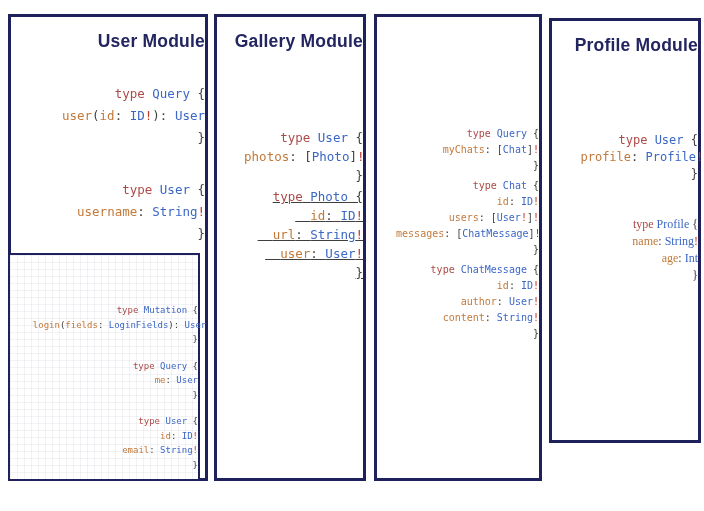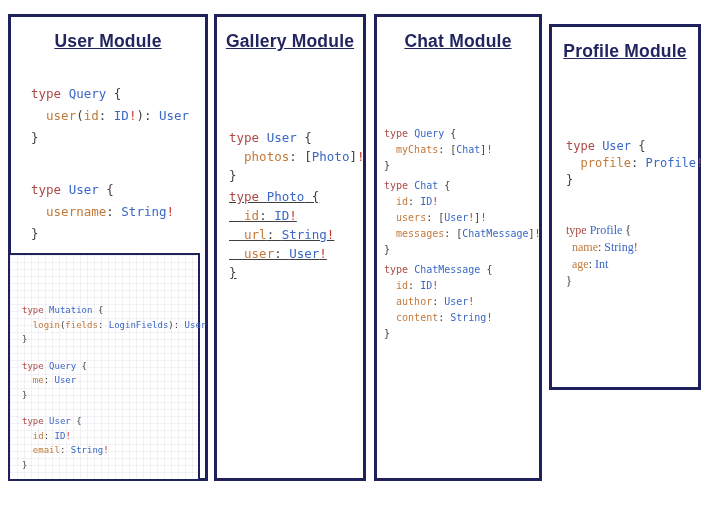--- a/index.html
+++ b/index.html
@@ -6,42 +6,41 @@
   .canvas {
     position: relative; width: 704px; height: 511px;
     background: #ffffff; overflow: hidden;
     font-family: "Liberation Sans", sans-serif;
   }
   .module {
     position: absolute; background: #ffffff;
     border: 3px solid #1e215c; box-sizing: border-box;
   }
   .module-title {
-    margin: 14px 0 0 0; text-align: center;
+    margin: 14px 0 0 0; text-align: right;
     color: #22255f; font-weight: bold; font-size: 17.5px;
     letter-spacing: 0.2px;
-    text-decoration: underline;
   }
   .code {
     position: absolute; left: 0; right: 0; margin: 0;
     font-family: "DejaVu Sans Mono", "Liberation Mono", monospace;
-    white-space: pre; color: #3f3f3f;
+    white-space: pre; color: #3f3f3f; text-align: right;
   }
   
   .tok-k { color: #ad4a47; }  
   .tok-t { color: #3b67c5; }  
   .tok-f { color: #c2793a; }  
   .tok-p { color: #3f3f3f; }  
   .tok-b { color: #c4372d; }  
 
   
   .m-user    { left: 8px;   top: 14px; width: 200px; height: 467px; }
   .m-gallery { left: 214px; top: 14px; width: 152px; height: 467px; }
   .m-chat    { left: 374px; top: 14px; width: 168px; height: 467px; }
-  .m-profile { left: 549px; top: 24px; width: 152px; height: 366px; }
+  .m-profile { left: 549px; top: 18px; width: 152px; height: 425px; }
 
   .m-user    .code { top: 66px;  padding-left: 20px; font-size: 12.5px; line-height: 22px; }
   .m-gallery .code { top: 111px; padding-left: 12px; font-size: 12.5px; line-height: 19px; }
   .m-chat    .code { top: 109px; padding-left: 7px;  font-size: 10px;   line-height: 16px; }
   .m-profile .code { top: 111px; padding-left: 14px; font-size: 12px;   line-height: 17px; }
 
   .m-user    .block + .block { margin-top: 30px; }
   .m-gallery .block + .block { margin-top: 2px; text-decoration: underline; }
   .m-chat    .block + .block { margin-top: 4px; }
   .m-profile .block + .block { margin-top: 33px; font-family: Liberation Serif, serif; }
@@ -73,21 +72,20 @@
       <pre class="code"><div class="block"><div class="line"><span class="tok-k">type</span><span class="tok-p"> </span><span class="tok-t">Mutation</span><span class="tok-p"> {</span></div><div class="line"><span class="tok-p">  </span><span class="tok-f">login</span><span class="tok-p">(</span><span class="tok-f">fields</span><span class="tok-p">: </span><span class="tok-t">LoginFields</span><span class="tok-p">): </span><span class="tok-t">User</span></div><div class="line"><span class="tok-p">}</span></div></div><div class="block"><div class="line"><span class="tok-k">type</span><span class="tok-p"> </span><span class="tok-t">Query</span><span class="tok-p"> {</span></div><div class="line"><span class="tok-p">  </span><span class="tok-f">me</span><span class="tok-p">: </span><span class="tok-t">User</span></div><div class="line"><span class="tok-p">}</span></div></div><div class="block"><div class="line"><span class="tok-k">type</span><span class="tok-p"> </span><span class="tok-t">User</span><span class="tok-p"> {</span></div><div class="line"><span class="tok-p">  </span><span class="tok-f">id</span><span class="tok-p">: </span><span class="tok-t">ID</span><span class="tok-b">!</span></div><div class="line"><span class="tok-p">  </span><span class="tok-f">email</span><span class="tok-p">: </span><span class="tok-t">String</span><span class="tok-b">!</span></div><div class="line"><span class="tok-p">}</span></div></div></pre>
     </section>
   </section>
 
   <section class="module m-gallery">
     <h2 class="module-title">Gallery Module</h2>
     <pre class="code"><div class="block"><div class="line"><span class="tok-k">type</span><span class="tok-p"> </span><span class="tok-t">User</span><span class="tok-p"> {</span></div><div class="line"><span class="tok-p">  </span><span class="tok-f">photos</span><span class="tok-p">: [</span><span class="tok-t">Photo</span><span class="tok-p">]</span><span class="tok-b">!</span></div><div class="line"><span class="tok-p">}</span></div></div><div class="block"><div class="line"><span class="tok-k">type</span><span class="tok-p"> </span><span class="tok-t">Photo</span><span class="tok-p"> {</span></div><div class="line"><span class="tok-p">  </span><span class="tok-f">id</span><span class="tok-p">: </span><span class="tok-t">ID</span><span class="tok-b">!</span></div><div class="line"><span class="tok-p">  </span><span class="tok-f">url</span><span class="tok-p">: </span><span class="tok-t">String</span><span class="tok-b">!</span></div><div class="line"><span class="tok-p">  </span><span class="tok-f">user</span><span class="tok-p">: </span><span class="tok-t">User</span><span class="tok-b">!</span></div><div class="line"><span class="tok-p">}</span></div></div></pre>
   </section>
 
   <section class="module m-chat">
-    <h2 class="module-title">Chat Module</h2>
     <pre class="code"><div class="block"><div class="line"><span class="tok-k">type</span><span class="tok-p"> </span><span class="tok-t">Query</span><span class="tok-p"> {</span></div><div class="line"><span class="tok-p">  </span><span class="tok-f">myChats</span><span class="tok-p">: [</span><span class="tok-t">Chat</span><span class="tok-p">]</span><span class="tok-b">!</span></div><div class="line"><span class="tok-p">}</span></div></div><div class="block"><div class="line"><span class="tok-k">type</span><span class="tok-p"> </span><span class="tok-t">Chat</span><span class="tok-p"> {</span></div><div class="line"><span class="tok-p">  </span><span class="tok-f">id</span><span class="tok-p">: </span><span class="tok-t">ID</span><span class="tok-b">!</span></div><div class="line"><span class="tok-p">  </span><span class="tok-f">users</span><span class="tok-p">: [</span><span class="tok-t">User</span><span class="tok-b">!</span><span class="tok-p">]</span><span class="tok-b">!</span></div><div class="line"><span class="tok-p">  </span><span class="tok-f">messages</span><span class="tok-p">: [</span><span class="tok-t">ChatMessage</span><span class="tok-p">]</span><span class="tok-b">!</span></div><div class="line"><span class="tok-p">}</span></div></div><div class="block"><div class="line"><span class="tok-k">type</span><span class="tok-p"> </span><span class="tok-t">ChatMessage</span><span class="tok-p"> {</span></div><div class="line"><span class="tok-p">  </span><span class="tok-f">id</span><span class="tok-p">: </span><span class="tok-t">ID</span><span class="tok-b">!</span></div><div class="line"><span class="tok-p">  </span><span class="tok-f">author</span><span class="tok-p">: </span><span class="tok-t">User</span><span class="tok-b">!</span></div><div class="line"><span class="tok-p">  </span><span class="tok-f">content</span><span class="tok-p">: </span><span class="tok-t">String</span><span class="tok-b">!</span></div><div class="line"><span class="tok-p">}</span></div></div></pre>
   </section>
 
   <section class="module m-profile">
     <h2 class="module-title">Profile Module</h2>
     <pre class="code"><div class="block"><div class="line"><span class="tok-k">type</span><span class="tok-p"> </span><span class="tok-t">User</span><span class="tok-p"> {</span></div><div class="line"><span class="tok-p">  </span><span class="tok-f">profile</span><span class="tok-p">: </span><span class="tok-t">Profile</span><span class="tok-b">!</span></div><div class="line"><span class="tok-p">}</span></div></div><div class="block"><div class="line"><span class="tok-k">type</span><span class="tok-p"> </span><span class="tok-t">Profile</span><span class="tok-p"> {</span></div><div class="line"><span class="tok-p">  </span><span class="tok-f">name</span><span class="tok-p">: </span><span class="tok-t">String</span><span class="tok-b">!</span></div><div class="line"><span class="tok-p">  </span><span class="tok-f">age</span><span class="tok-p">: </span><span class="tok-t">Int</span></div><div class="line"><span class="tok-p">}</span></div></div></pre>
   </section>
 
 </div>
 

